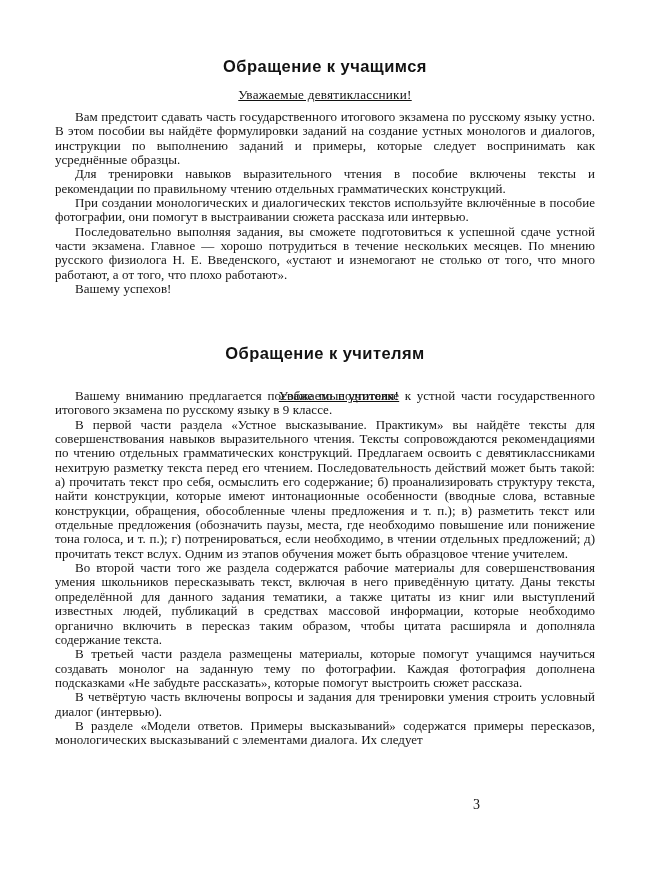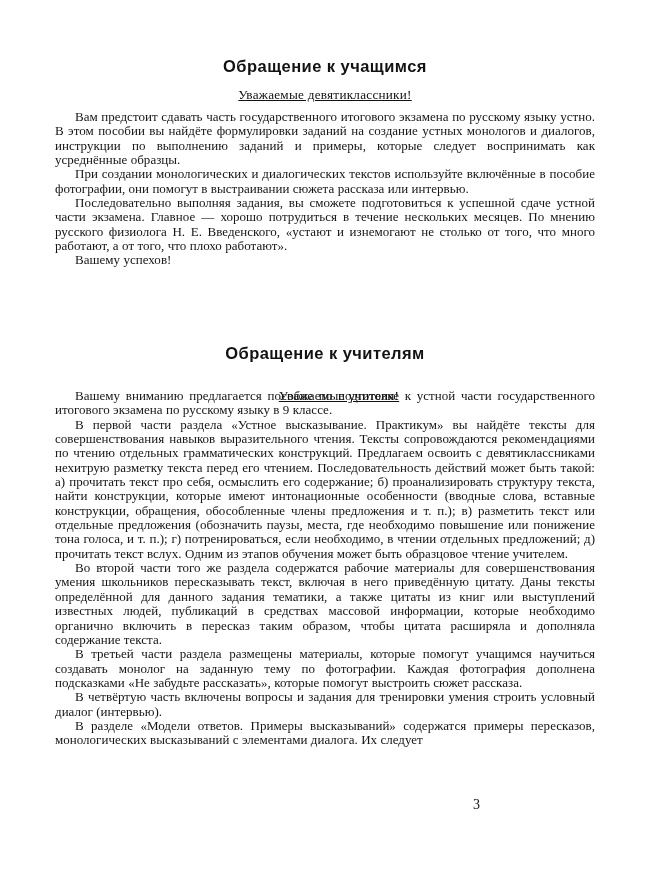--- a/index.html
+++ b/index.html
@@ -100,20 +100,21 @@
     <div class="block-students-title">
       <h1 class="section-title">Обращение к учащимся</h1>
     </div>
 
     <div class="block-students-sal">
       <p class="salutation">Уважаемые девятиклассники!</p>
     </div>
 
     <div class="block-students-body">
       <p class="para">Вам предстоит сдавать часть государственного итогового экзамена по русскому языку устно. В этом пособии вы найдёте формулировки заданий на создание устных монологов и диалогов, инструкции по выполнению заданий и примеры, которые следует воспринимать как усреднённые образцы.</p>
+      <p class="para">Для тренировки навыков выразительного чтения в пособие включены тексты и рекомендации по правильному чтению отдельных грамматических конструкций.</p>
       <p class="para">При создании монологических и диалогических текстов используйте включённые в пособие фотографии, они помогут в выстраивании сюжета рассказа или интервью.</p>
       <p class="para">Последовательно выполняя задания, вы сможете подготовиться к успешной сдаче устной части экзамена. Главное — хорошо потрудиться в течение нескольких месяцев. По мнению русского физиолога Н. Е. Введенского, «устают и изнемогают не столько от того, что много работают, а от того, что плохо работают».</p>
       <p class="para">Вашему успехов!</p>
     </div>
 
     <div class="block-teachers-title">
       <h1 class="section-title">Обращение к учителям</h1>
     </div>
 
     <div class="block-teachers-sal">

